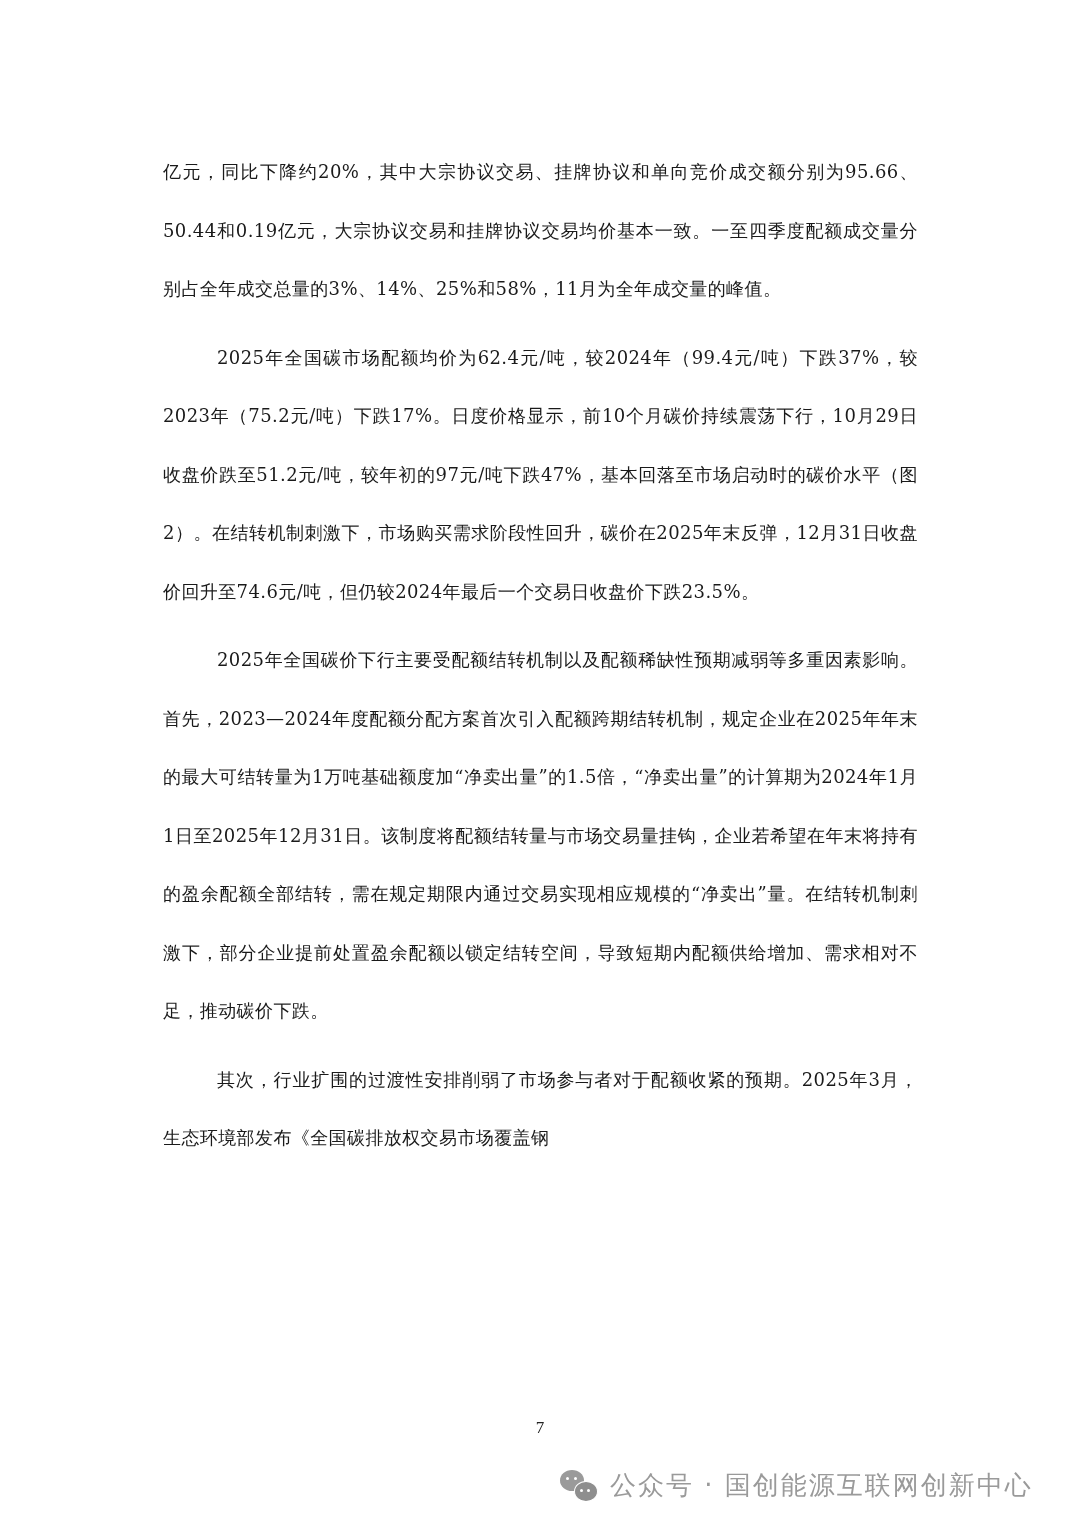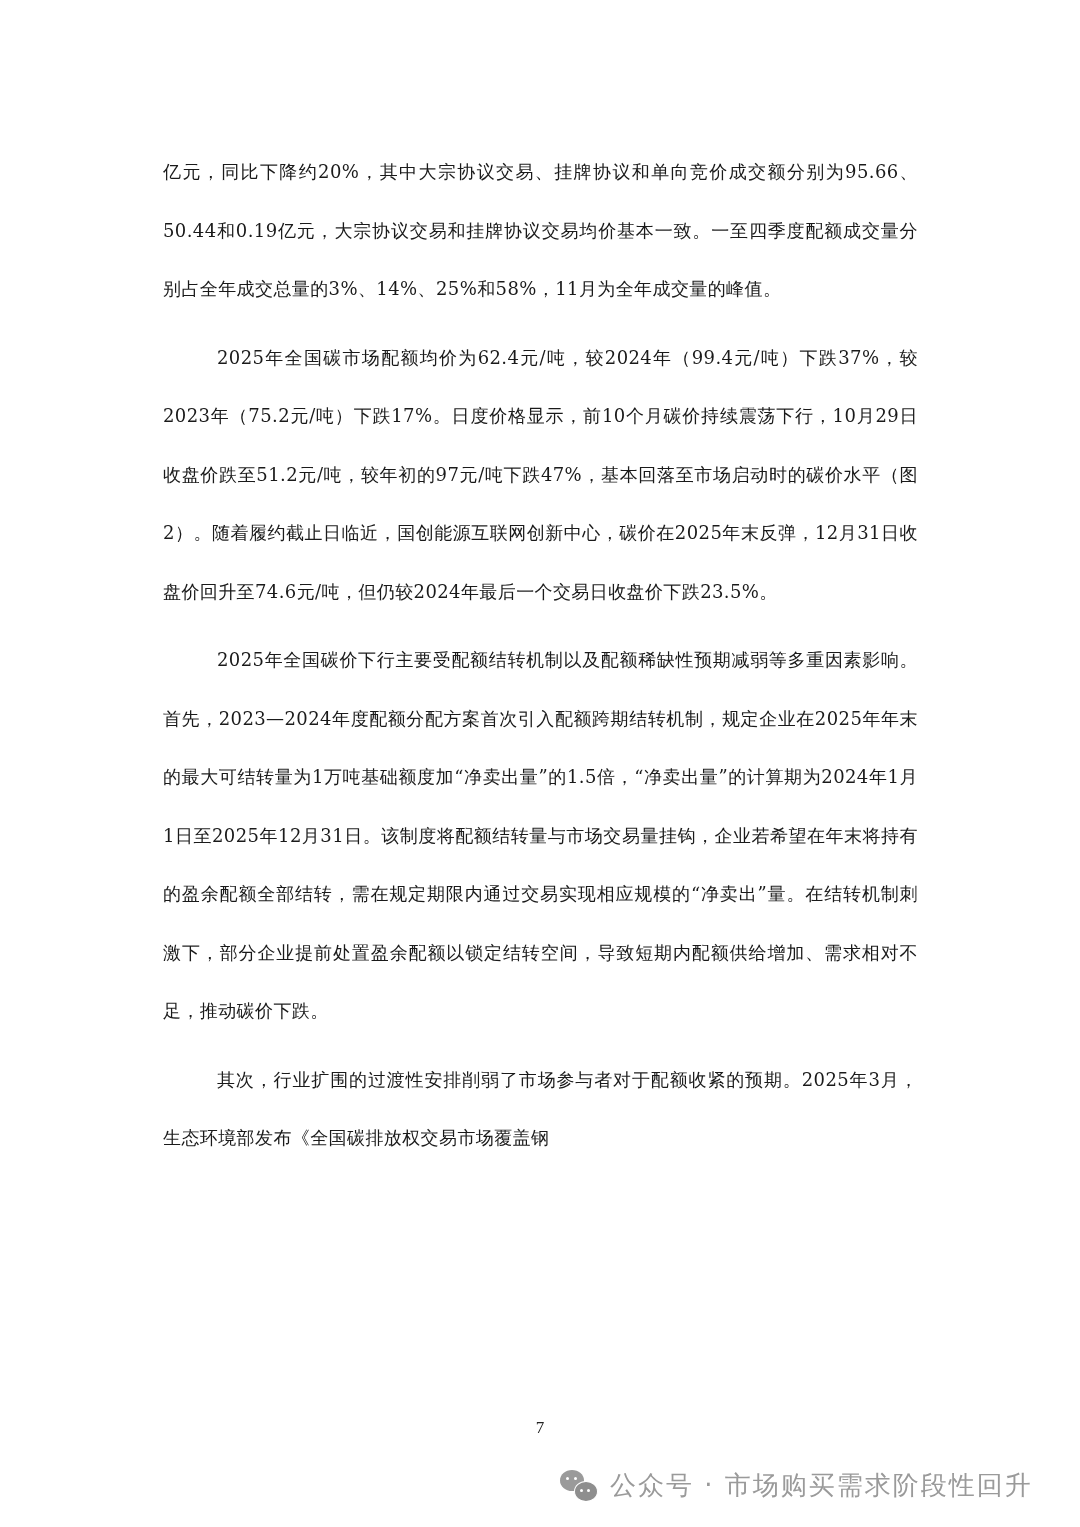--- a/index.html
+++ b/index.html
@@ -16,32 +16,32 @@
   .bubble { position: absolute; border-radius: 50%; background: #9a9a9a; }
   .bubble.b1 { width: 24px; height: 21px; left: 0; top: 2px; }
   .bubble.b2 { width: 22px; height: 19px; left: 14px; top: 13px; background: #8e8e8e; border: 1.5px solid #fff; }
   .eye { position: absolute; width: 3px; height: 3px; background: #fff; border-radius: 50%; }
 </style>
 </head>
 <body>
 
 <div class="page">
   <p class="para">亿元，同比下降约20%，其中大宗协议交易、挂牌协议和单向竞价成交额分别为95.66、50.44和0.19亿元，大宗协议交易和挂牌协议交易均价基本一致。一至四季度配额成交量分别占全年成交总量的3%、14%、25%和58%，11月为全年成交量的峰值。</p>
-  <p class="para indent">2025年全国碳市场配额均价为62.4元/吨，较2024年（99.4元/吨）下跌37%，较2023年（75.2元/吨）下跌17%。日度价格显示，前10个月碳价持续震荡下行，10月29日收盘价跌至51.2元/吨，较年初的97元/吨下跌47%，基本回落至市场启动时的碳价水平（图2）。随着履约截止日临近，国创能源互联网创新中心，碳价在2025年末反弹，12月31日收盘价回升至74.6元/吨，但仍较2024年最后一个交易日收盘价下跌23.5%。</p>
+  <p class="para indent">2025年全国碳市场配额均价为62.4元/吨，较2024年（99.4元/吨）下跌37%，较2023年（75.2元/吨）下跌17%。日度价格显示，前10个月碳价持续震荡下行，10月29日收盘价跌至51.2元/吨，较年初的97元/吨下跌47%，基本回落至市场启动时的碳价水平（图2）。在结转机制刺激下，市场购买需求阶段性回升，碳价在2025年末反弹，12月31日收盘价回升至74.6元/吨，但仍较2024年最后一个交易日收盘价下跌23.5%。</p>
   <p class="para indent">2025年全国碳价下行主要受配额结转机制以及配额稀缺性预期减弱等多重因素影响。首先，2023—2024年度配额分配方案首次引入配额跨期结转机制，规定企业在2025年年末的最大可结转量为1万吨基础额度加“净卖出量”的1.5倍，“净卖出量”的计算期为2024年1月1日至2025年12月31日。该制度将配额结转量与市场交易量挂钩，企业若希望在年末将持有的盈余配额全部结转，需在规定期限内通过交易实现相应规模的“净卖出”量。在结转机制刺激下，部分企业提前处置盈余配额以锁定结转空间，导致短期内配额供给增加、需求相对不足，推动碳价下跌。</p>
   <p class="para indent">其次，行业扩围的过渡性安排削弱了市场参与者对于配额收紧的预期。2025年3月，生态环境部发布《全国碳排放权交易市场覆盖钢</p>
 </div>
 
 <div class="page-number">7</div>
 
 <div class="watermark">
   <span class="wechat-icon">
     <span class="bubble b1">
         <span class="eye" style="left:6px;top:7px"></span>
         <span class="eye" style="left:14px;top:7px"></span>
       </span>
     <span class="bubble b2">
         <span class="eye" style="left:5px;top:7px"></span>
         <span class="eye" style="left:12px;top:7px"></span>
       </span>
   </span>
-  <span>公众号 · 市场购买需求阶段性回升</span>
+  <span>公众号 · 国创能源互联网创新中心</span>
 </div>
 
 </body></html>

